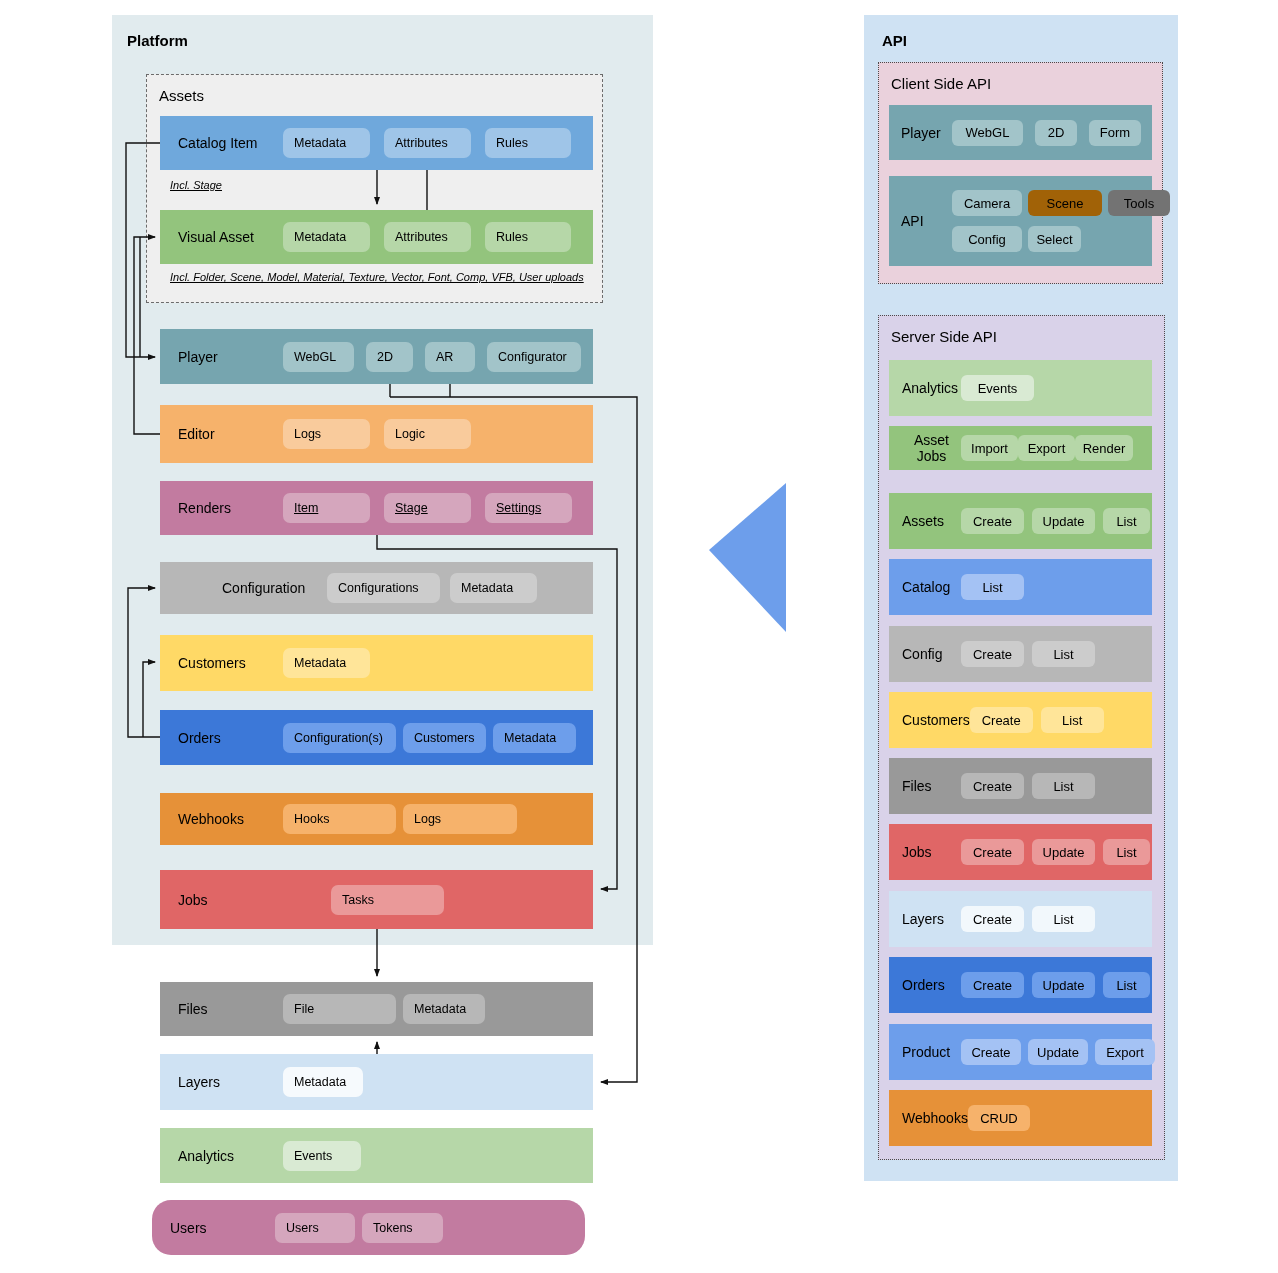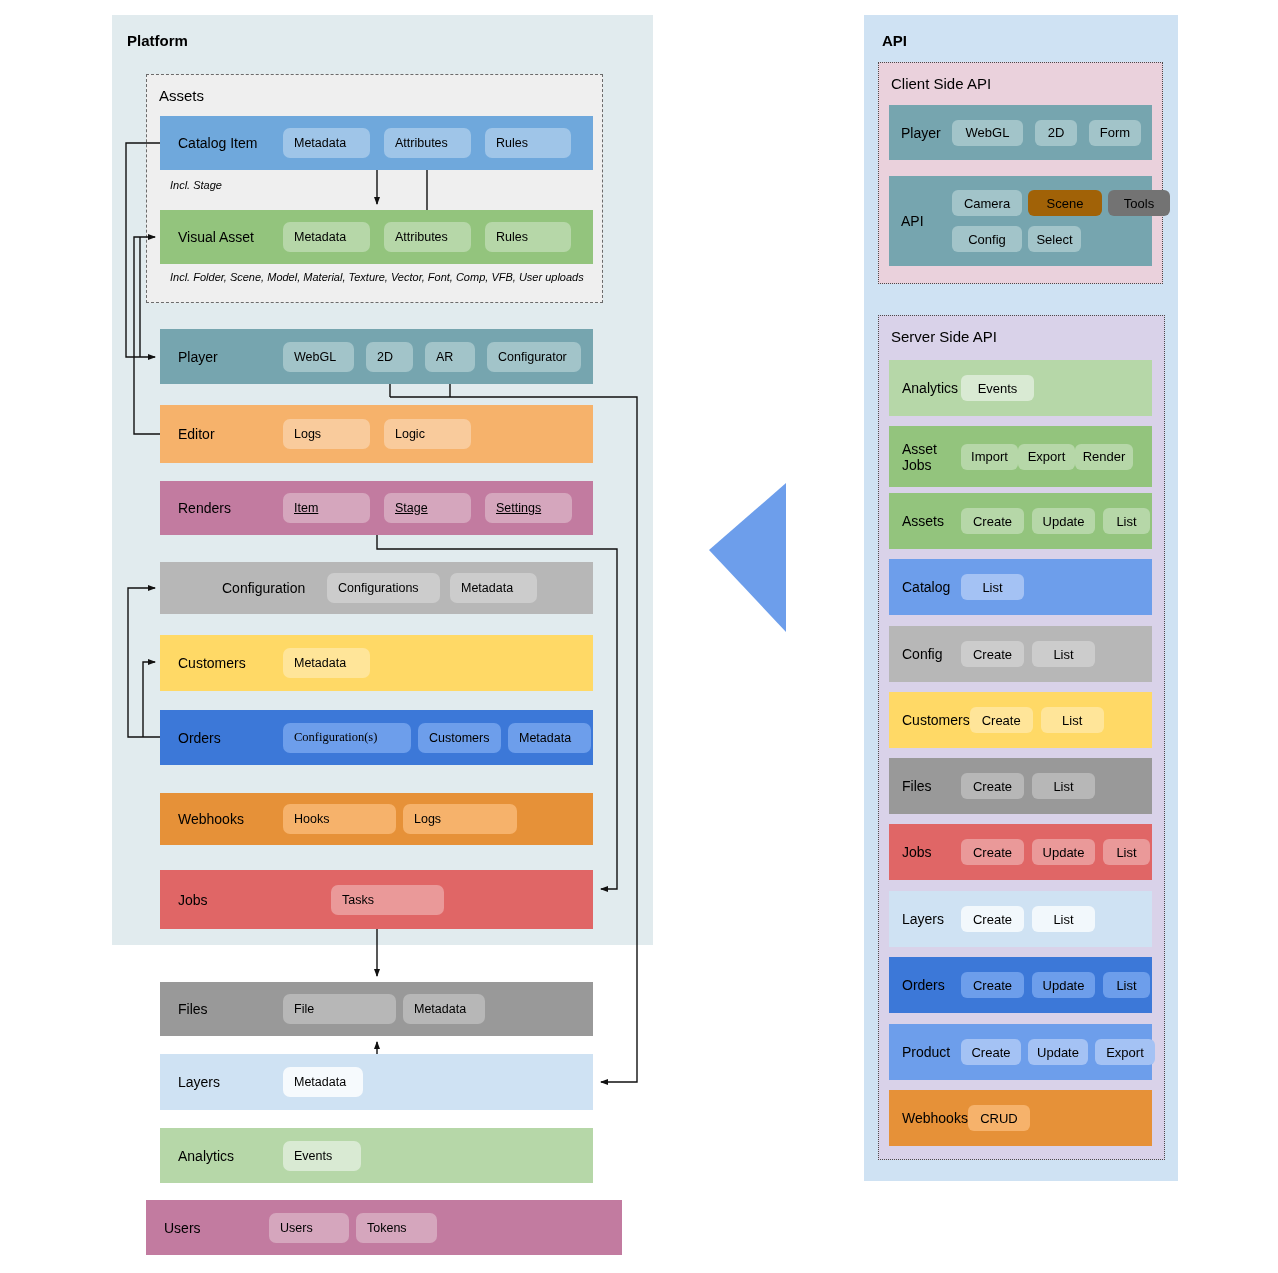--- a/index.html
+++ b/index.html
@@ -17,21 +17,21 @@
   .group-label{position:absolute;left:12px;top:12px;font-size:15px;}
   .row{position:absolute;display:flex;align-items:center;box-sizing:border-box;}
   .rlabel{font-size:14px;flex:none;}
   .platform-row .rlabel{width:123px;padding-left:18px;box-sizing:border-box;}
   .server-row .rlabel,.client-row .rlabel{min-width:72px;padding-left:13px;box-sizing:border-box;}
   .client-row .rlabel{min-width:63px;padding-left:12px;}
   .chiplines{display:flex;flex-direction:column;gap:10px;}
   .chips{display:flex;align-items:center;}
   .chip{flex:none;box-sizing:border-box;display:flex;align-items:center;font-size:12.5px;border-radius:7px;height:30px;padding-left:11px;}
   .server-row .chip,.client-row .chip{height:26px;padding-left:0;justify-content:center;border-radius:6px;font-size:13px;}
-  .note{position:absolute;font-size:11px;font-style:italic;white-space:nowrap;}
+  .note{position:absolute;font-size:11px;font-style:italic;white-space:nowrap;text-decoration:underline;}
   #connectors{position:absolute;left:0;top:0;pointer-events:none;}
 </style>
 </head>
 <body>
 
 <div id="canvas">
 
   <div class="panel" id="platform-panel"></div>
   <div class="panel-title" id="platform-title">Platform</div>
   <div class="group-box" id="assets-box">
@@ -137,21 +137,21 @@
       <div class="chiplines">
         <div class="chips" style="gap: 14px;">
           <div class="chip" style="width: 87px; background: rgb(255, 229, 153);">Metadata</div>
         </div>
       </div>
     </div>
     <div class="row platform-row" style="left: 160px; top: 710px; width: 433px; height: 55px; background: rgb(60, 120, 216);">
       <div class="rlabel">Orders</div>
       <div class="chiplines">
         <div class="chips" style="gap: 7px;">
-          <div class="chip" style="width: 128px; background: rgb(109, 158, 235); font-family: Liberation Serif, serif;">Configuration(s)</div>
+          <div class="chip" style="width: 113px; background: rgb(109, 158, 235);">Configuration(s)</div>
           <div class="chip" style="width: 83px; background: rgb(109, 158, 235);">Customers</div>
           <div class="chip" style="width: 83px; background: rgb(109, 158, 235);">Metadata</div>
         </div>
       </div>
     </div>
     <div class="row platform-row" style="left: 160px; top: 793px; width: 433px; height: 52px; background: rgb(230, 145, 56);">
       <div class="rlabel">Webhooks</div>
       <div class="chiplines">
         <div class="chips" style="gap: 7px;">
           <div class="chip" style="width: 113px; background: rgb(246, 178, 107);">Hooks</div>
@@ -185,21 +185,21 @@
       </div>
     </div>
     <div class="row platform-row" style="left: 160px; top: 1128px; width: 433px; height: 55px; background: rgb(182, 215, 168);">
       <div class="rlabel">Analytics</div>
       <div class="chiplines">
         <div class="chips" style="gap: 7px;">
           <div class="chip" style="width: 78px; background: rgb(217, 234, 211);">Events</div>
         </div>
       </div>
     </div>
-    <div class="row platform-row" style="left: 146px; top: 1200px; width: 476px; height: 55px; background: rgb(194, 123, 160);">
+    <div class="row platform-row" style="left: 152px; top: 1200px; width: 433px; height: 55px; background: rgb(194, 123, 160); border-radius: 19px;">
       <div class="rlabel">Users</div>
       <div class="chiplines">
         <div class="chips" style="gap: 7px;">
           <div class="chip" style="width: 80px; background: rgb(213, 166, 189);">Users</div>
           <div class="chip" style="width: 81px; background: rgb(213, 166, 189);">Tokens</div>
         </div>
       </div>
     </div>
     <div class="row client-row" style="left: 889px; top: 105px; width: 263px; height: 55px; background: rgb(118, 165, 175);">
       <div class="rlabel">Player</div>
@@ -226,21 +226,21 @@
       </div>
     </div>
     <div class="row server-row" style="left: 889px; top: 360px; width: 263px; height: 56px; background: rgb(182, 215, 168);">
       <div class="rlabel">Analytics</div>
       <div class="chiplines">
         <div class="chips" style="gap: 8px;">
           <div class="chip" style="width: 73px; background: rgb(217, 234, 211);">Events</div>
         </div>
       </div>
     </div>
-    <div class="row server-row" style="left: 889px; top: 426px; width: 263px; height: 61px; background: rgb(147, 196, 125);">
+    <div class="row server-row" style="left: 889px; top: 426px; width: 263px; height: 44px; background: rgb(147, 196, 125); text-align: center;">
       <div class="rlabel">
         <div>Asset</div>
         <div>Jobs</div>
       </div>
       <div class="chiplines">
         <div class="chips" style="">
           <div class="chip" style="width: 57px; background: rgb(182, 215, 168);">Import</div>
           <div class="chip" style="width: 57px; background: rgb(182, 215, 168);">Export</div>
           <div class="chip" style="width: 58px; background: rgb(182, 215, 168);">Render</div>
         </div>

